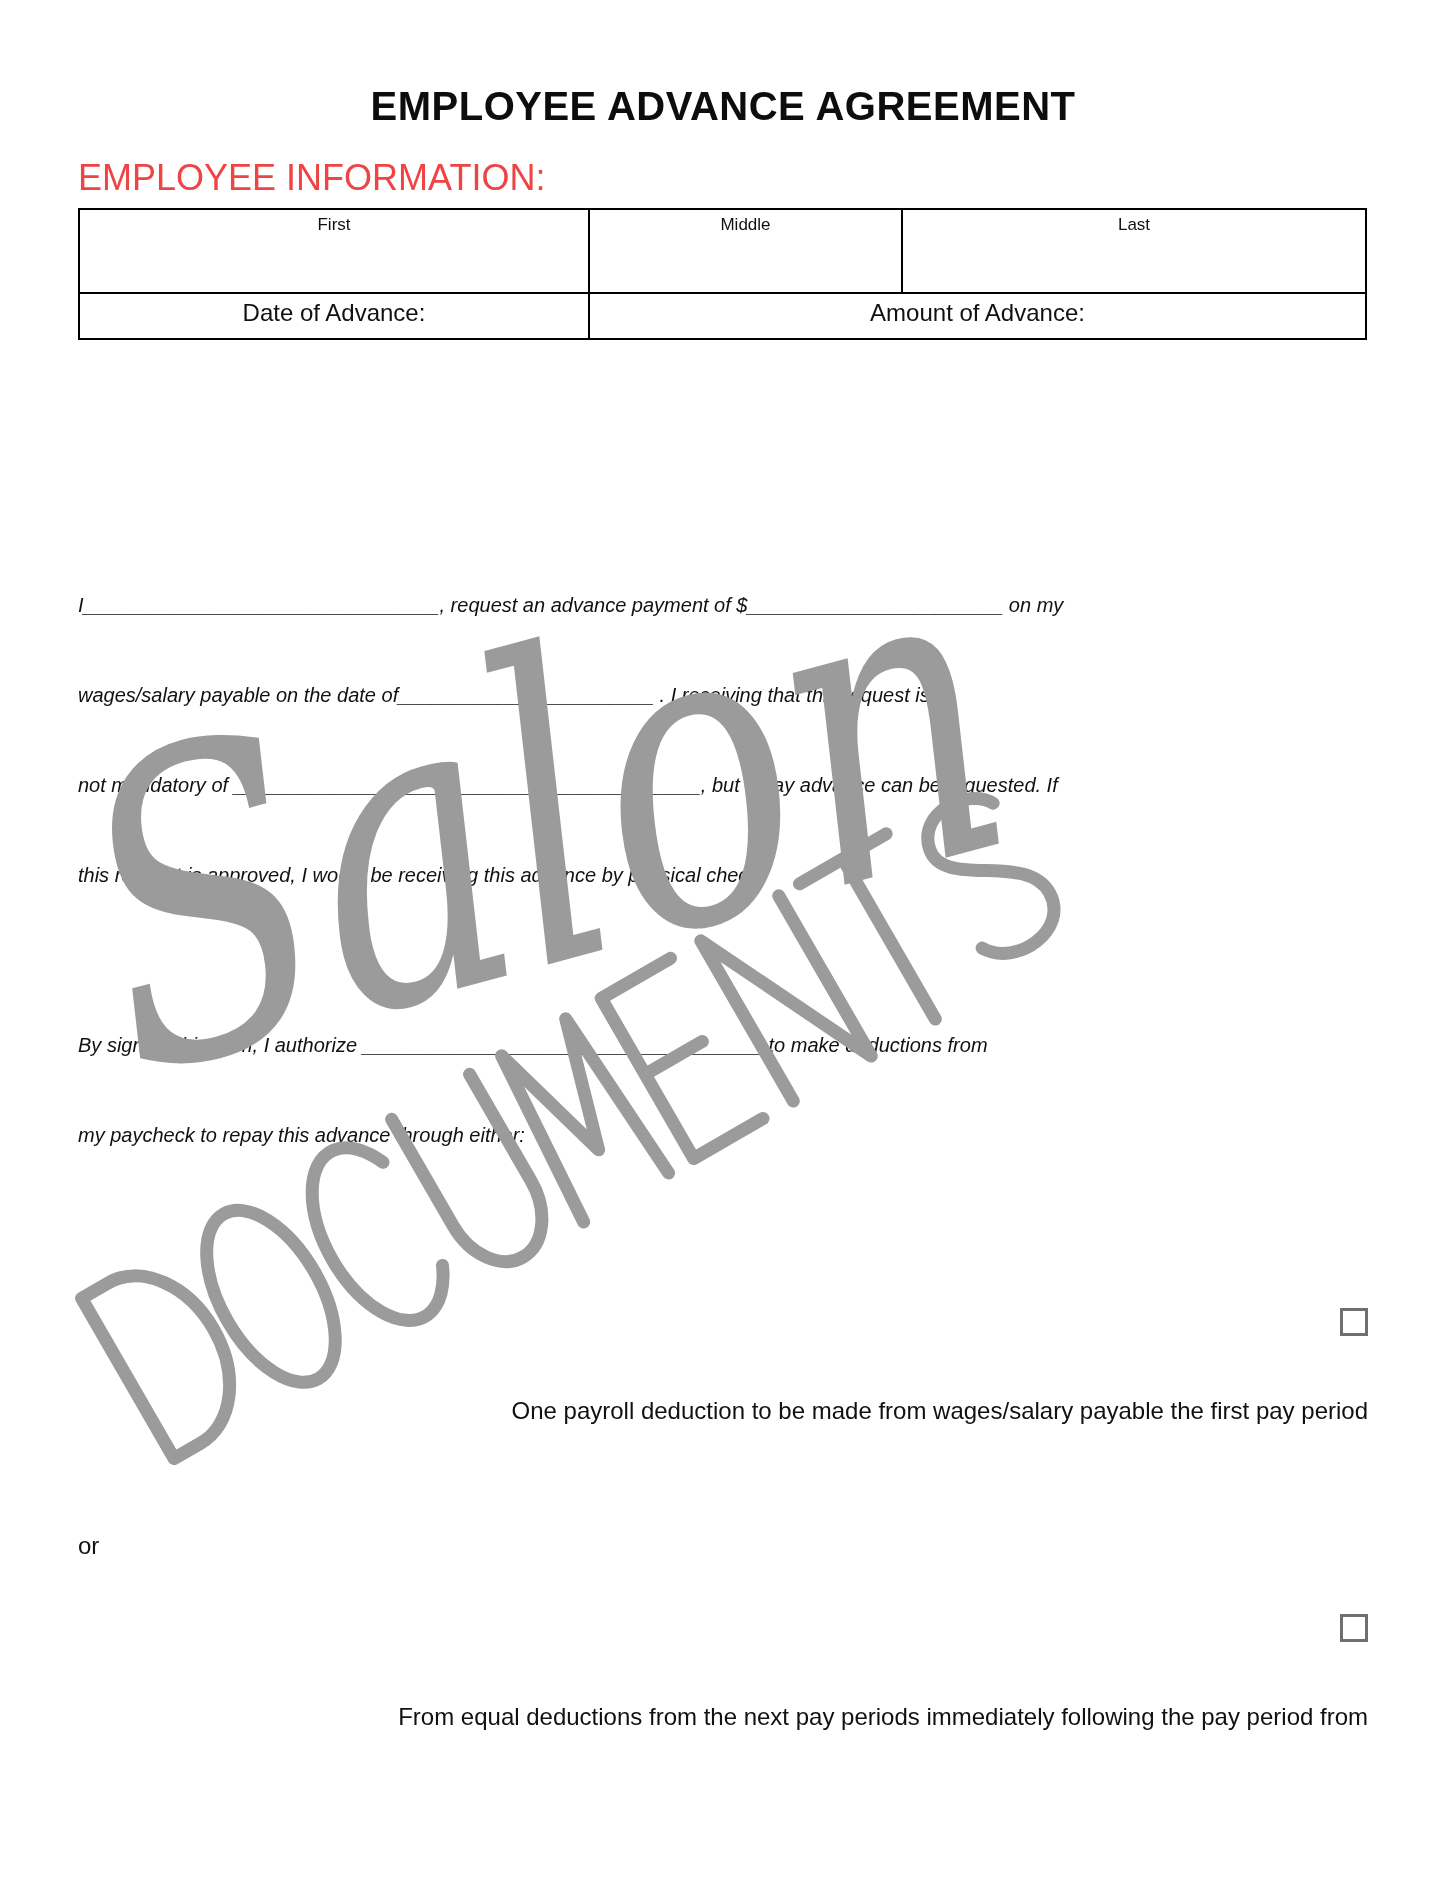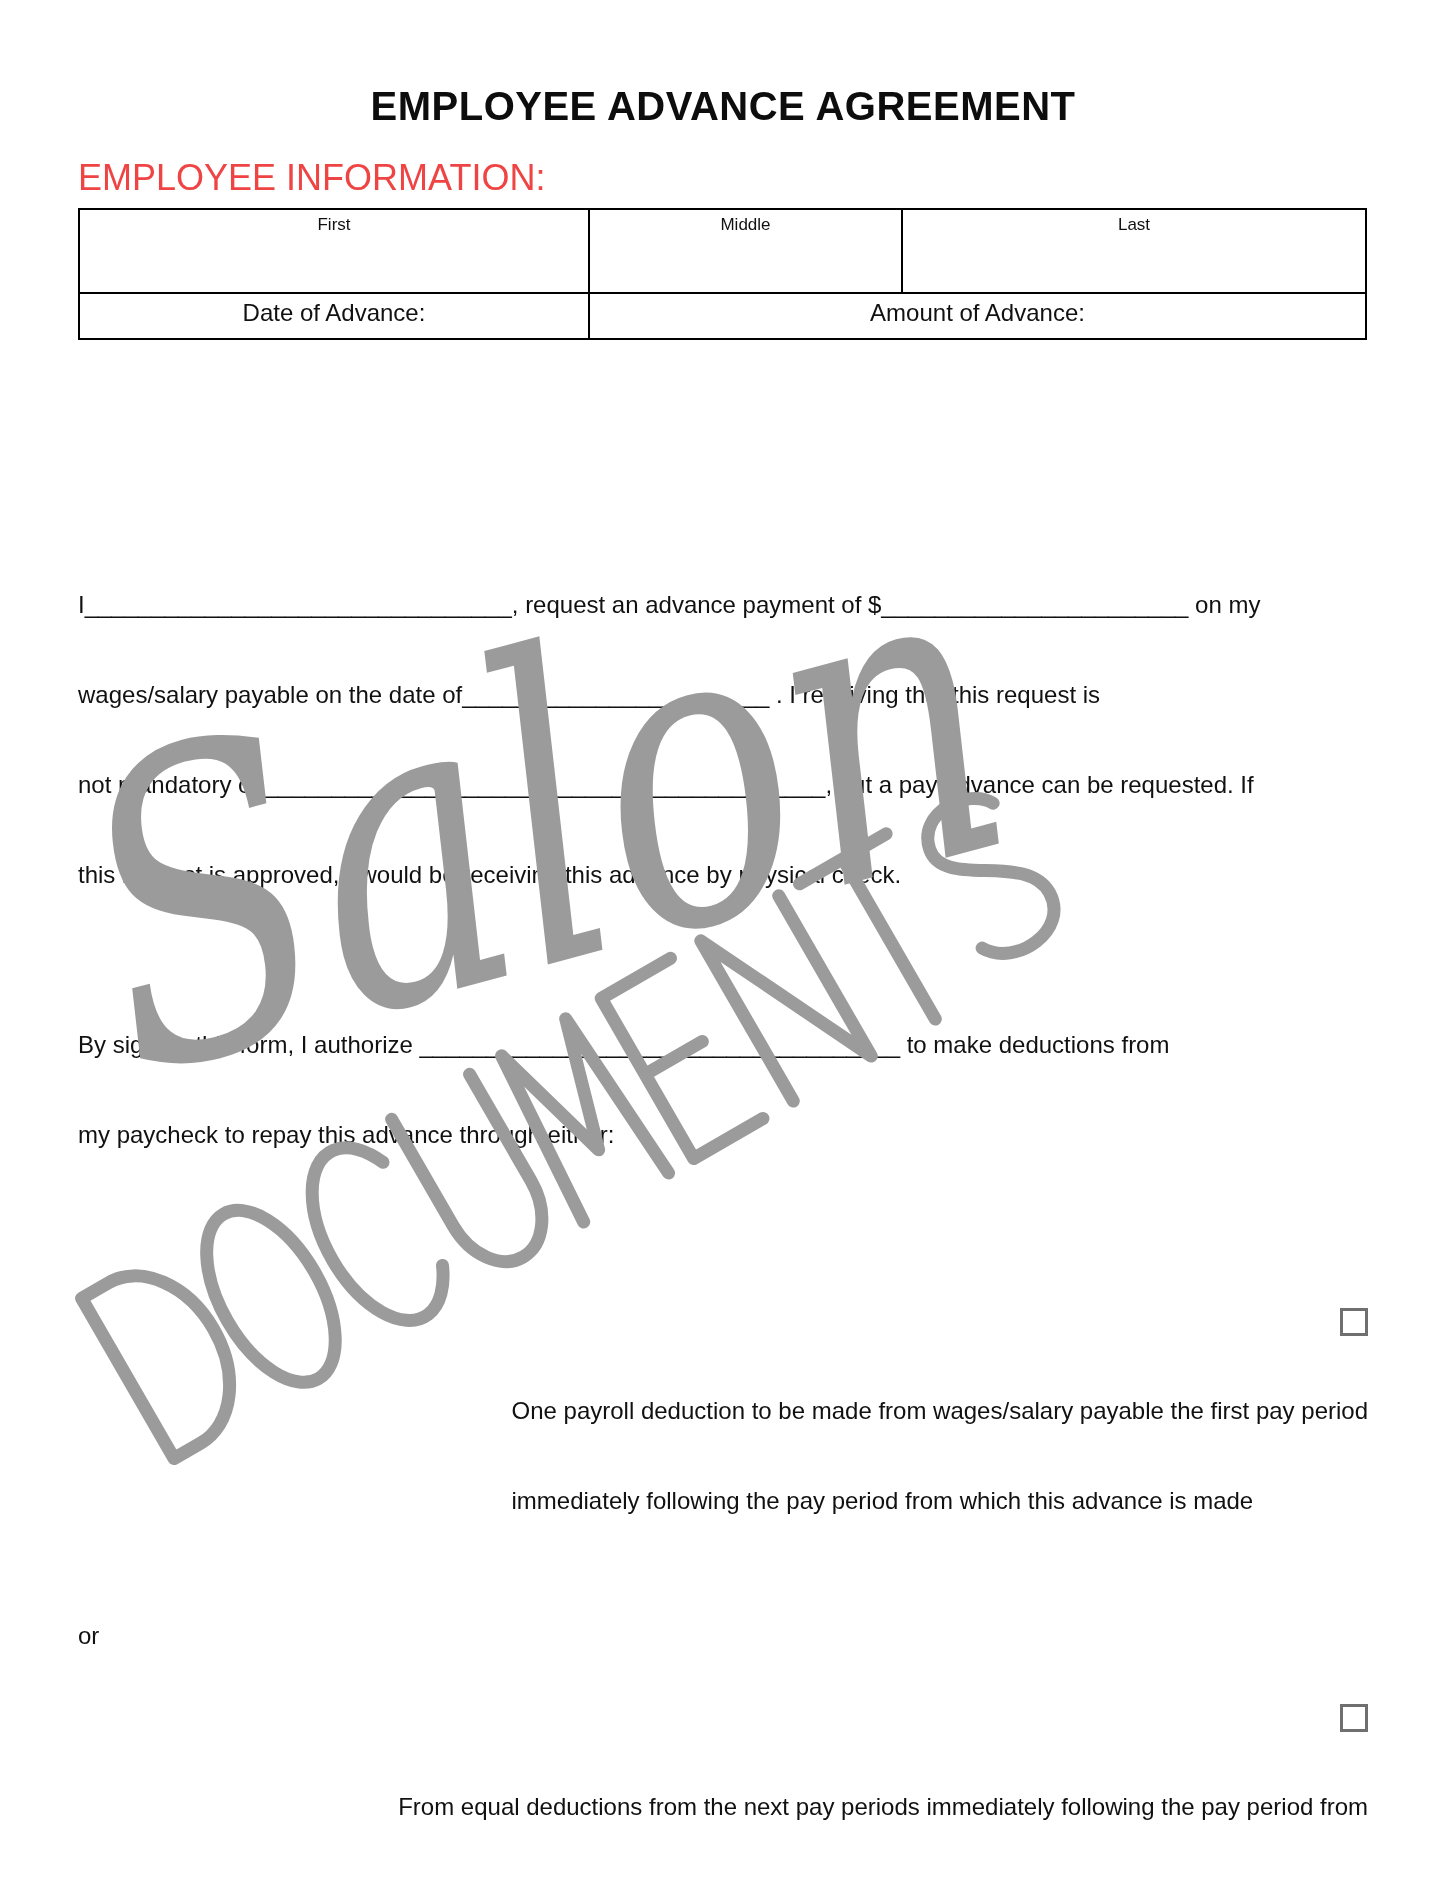--- a/index.html
+++ b/index.html
@@ -33,21 +33,21 @@
     table-layout:fixed;
     text-align:center;
   }
   table.info-table td{
     border:2px solid #000;
     vertical-align:top;
     padding:5px 10px;
   }
   .name-cell{height:72px;font-size:17px;}
   .adv-cell{height:34px;font-size:24px;padding-top:8px;}
-  .para{white-space:pre;font-size:24px;line-height:30px;}
+  .para{white-space:pre;font-size:20px;line-height:30px;font-style:italic;}
   .para.p1{margin-top:190px;}
   .para.p2{margin-top:20px;}
   .check-item{
     display:flex;
     align-items:flex-end;
     margin-left:18px;
     margin-top:95px;
     flex-direction:column;
   }
   .check-item.second{margin-top:50px;}
@@ -114,21 +114,20 @@
 
     <div class="para p2">
       <div>By signing this form, I authorize ____________________________________ to make deductions from</div>
       <div>my paycheck to repay this advance through either:</div>
     </div>
 
     <div class="check-item">
       <div class="checkbox"></div>
       <div class="check-text">
         <div>One payroll deduction to be made from wages/salary payable the first pay period</div>
-        <div>immediately following the pay period from which this advance is made</div>
       </div>
     </div>
 
     <div class="or-label">or</div>
 
     <div class="check-item second">
       <div class="checkbox"></div>
       <div class="check-text">
         <div>From equal deductions from the next pay periods immediately following the pay period from</div>
         

